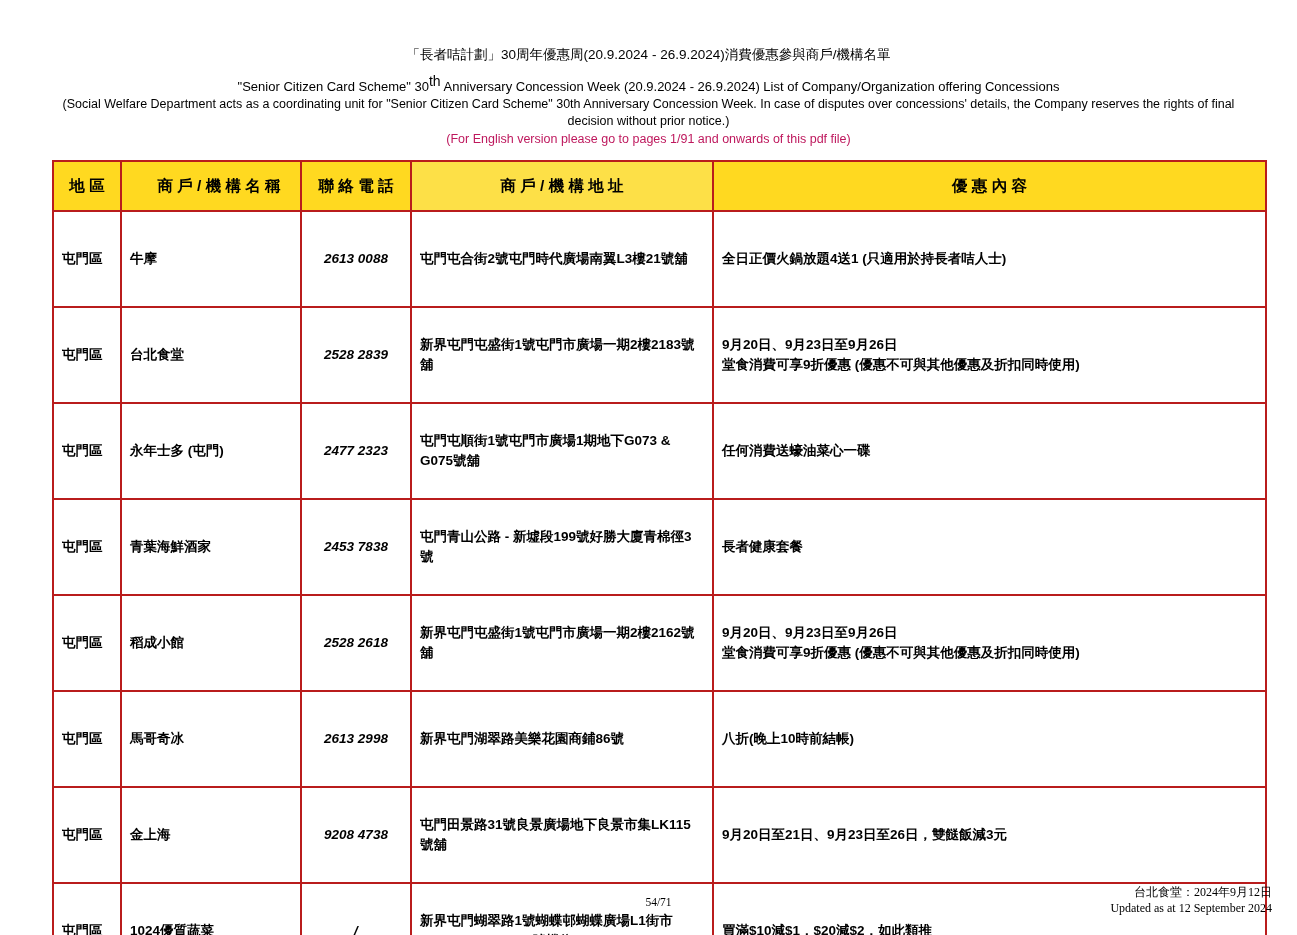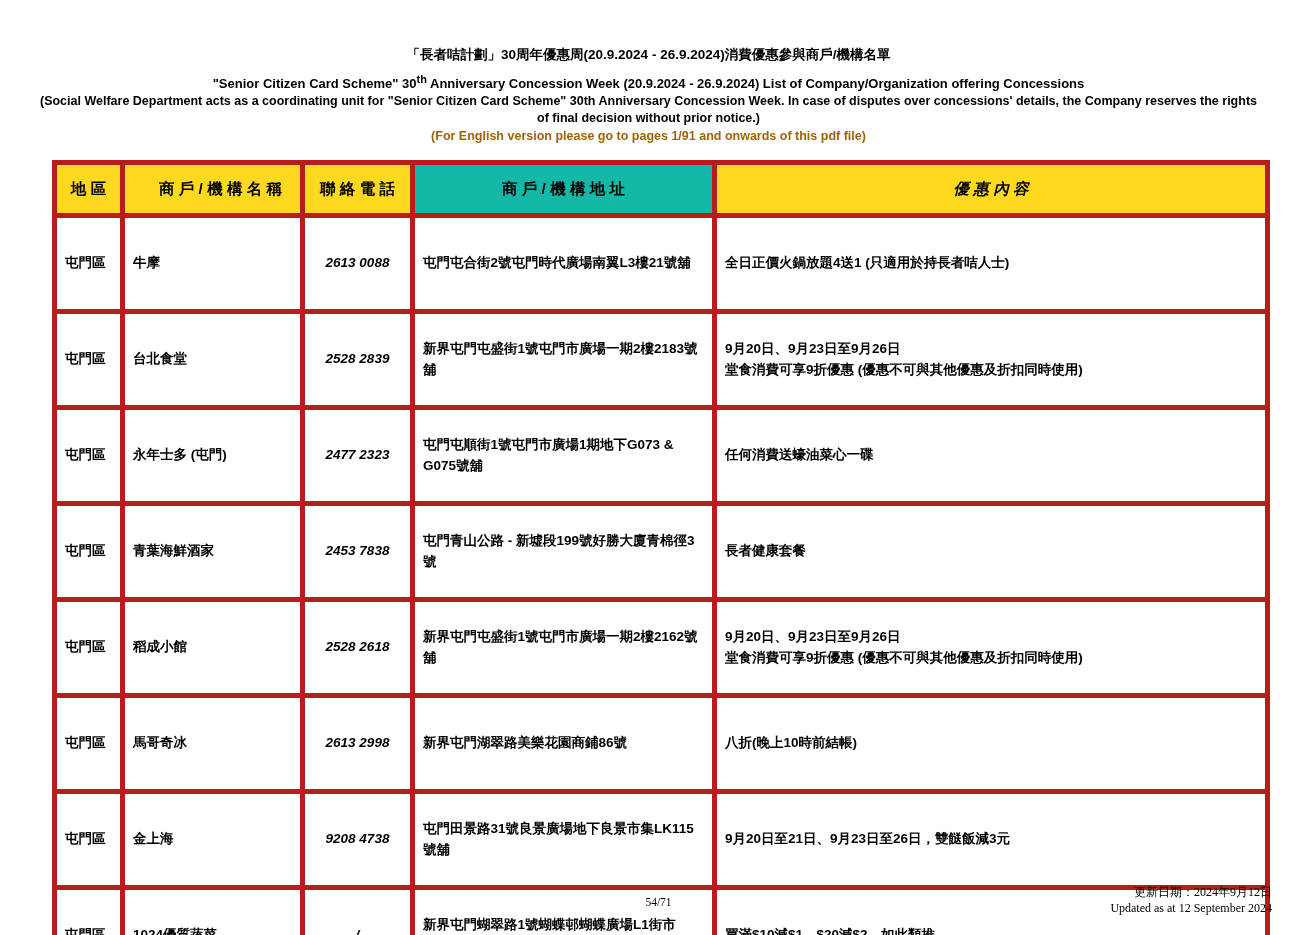--- a/index.html
+++ b/index.html
@@ -3,35 +3,35 @@
 <meta charset="utf-8">
 <style>
   html,body{margin:0;padding:0;}
   body{
     width:1297px;height:935px;background:#ffffff;position:relative;
     font-family:"Liberation Sans","DejaVu Sans",sans-serif;color:#000;
     -webkit-font-smoothing:antialiased;
   }
   .doc-header{
     position:absolute;top:46px;left:38px;width:1221px;
-    text-align:center;font-weight:bold;line-height:1.32;
+    text-align:center;font-weight:normal;line-height:1.32;
   }
   .t-zh{font-size:13.5px;margin-bottom:8px;}
   .t-en{font-size:13px;margin-bottom:1px;}
-  .t-en sup{font-size:11px;}
+  .t-en sup{font-size:14px;}
   .n-zh{font-size:12.5px;margin-bottom:1px;}
   .n-en{font-size:12.5px;}
   .n-red{font-size:12.5px;margin-top:2px;}
   .concession-table{
     position:absolute;top:160px;left:52px;width:1213px;
     border-collapse:collapse;table-layout:fixed;
     border:2px solid #000;
   }
   .concession-table th,.concession-table td{
-    border:5px solid #b91c1c;font-weight:bold;vertical-align:middle;
+    border:2px solid #b91c1c;font-weight:bold;vertical-align:middle;
     padding:4px 8px;overflow:hidden;
   }
   .concession-table th{
     height:44px;font-size:15.5px;text-align:center;padding:2px 4px;
   }
   .concession-table td{font-size:13.5px;line-height:1.5;}
   .concession-table tbody tr{height:96px;}
   .c-phone{text-align:center;font-style:italic;}
   .c-address,.c-concession{white-space:pre-line;}
   .page-number{
@@ -43,38 +43,38 @@
     font-family:"Liberation Serif","DejaVu Serif",serif;font-size:12px;line-height:1.35;
   }
 </style>
 </head>
 <body>
 
 <div class="doc-header">
   <div class="t-zh">「長者咭計劃」30周年優惠周(20.9.2024 - 26.9.2024)消費優惠參與商戶/機構名單</div>
   <div class="t-en"><span>"Senior Citizen Card Scheme" 30</span><sup>th</sup><span> Anniversary Concession Week (20.9.2024 - 26.9.2024) List of Company/Organization offering Concessions</span></div>
   <div class="n-en">(Social Welfare Department acts as a coordinating unit for "Senior Citizen Card Scheme" 30th Anniversary Concession Week. In case of disputes over concessions'  details, the Company reserves the rights of final decision without prior notice.)</div>
-  <div class="n-red" style="color: #a16207;">(For English version please go to pages 1/91 and onwards of this pdf file)</div>
+  <div class="n-red" style="color: #be185d;">(For English version please go to pages 1/91 and onwards of this pdf file)</div>
 </div>
 
 <table class="concession-table">
   <colgroup>
     <col style="width:68px">
       <col style="width:180px">
       <col style="width:110px">
       <col style="width:302px">
       <col style="width:553px">
   </colgroup>
   <thead>
     <tr>
       <th style="background: rgb(255, 217, 32);">地 區</th>
       <th style="background: rgb(255, 217, 32); padding-left: 20px;">商 戶 / 機 構 名 稱</th>
       <th style="background: rgb(255, 217, 32);">聯 絡 電 話</th>
-      <th style="background: #14b8a6; margin-top: 36px;">商 戶 / 機 構 地 址</th>
-      <th style="background: rgb(255, 217, 32); font-style: italic;">優 惠 內 容</th>
+      <th style="background: #fde047; margin-top: 36px;">商 戶 / 機 構 地 址</th>
+      <th style="background: rgb(255, 217, 32);">優 惠 內 容</th>
     </tr>
   </thead>
   <tbody>
     <tr>
       <td class="c-district">屯門區</td>
       <td class="c-name">牛摩</td>
       <td class="c-phone">2613 0088</td>
       <td class="c-address">屯門屯合街2號屯門時代廣場南翼L3樓21號舖</td>
       <td class="c-concession">全日正價火鍋放題4送1 (只適用於持長者咭人士)</td>
     </tr>
@@ -128,15 +128,15 @@
       <td class="c-phone">/</td>
       <td class="c-address">新界屯門蝴翠路1號蝴蝶邨蝴蝶廣場L1街市M337, M430,M431號檔位</td>
       <td class="c-concession">買滿$10減$1，$20減$2，如此類推</td>
     </tr>
   </tbody>
 </table>
 
 <div class="page-number">54/71</div>
 
 <div class="updated">
-  <div>更新日期：2024年9月12日</div>
+  <div>台北食堂：2024年9月12日</div>
   <div>Updated as at 12 September 2024</div>
 </div>
 
 </body></html>

